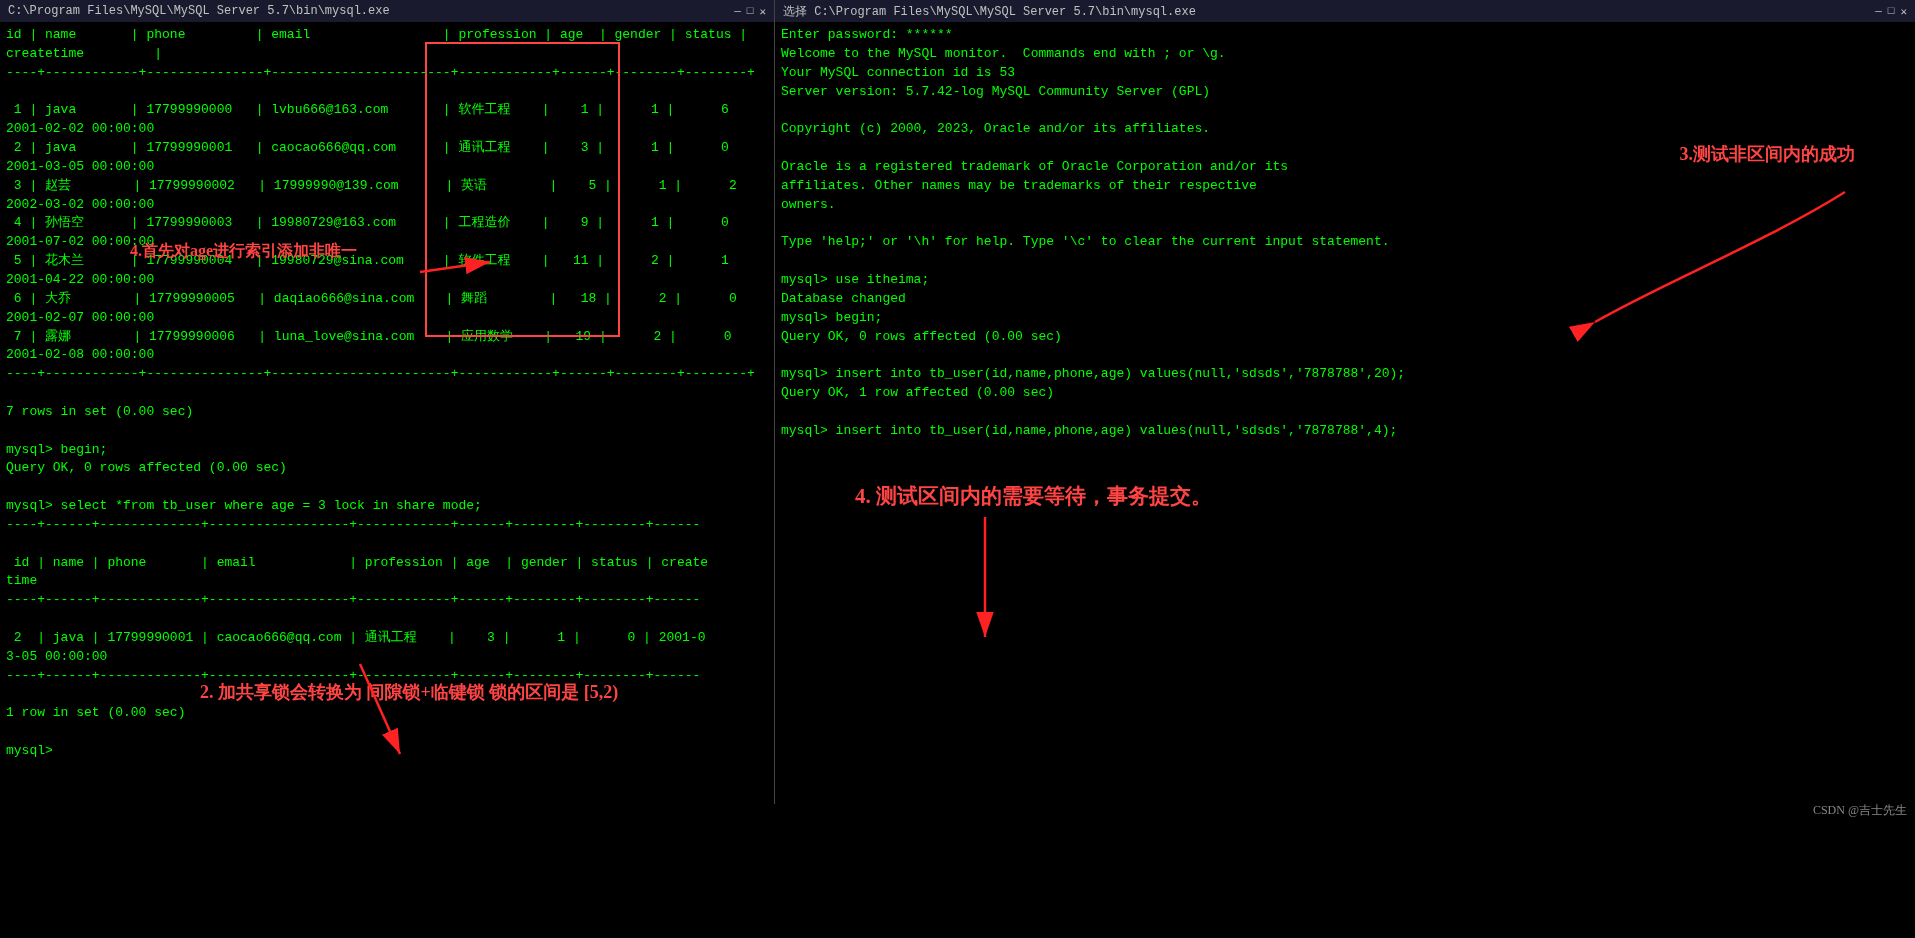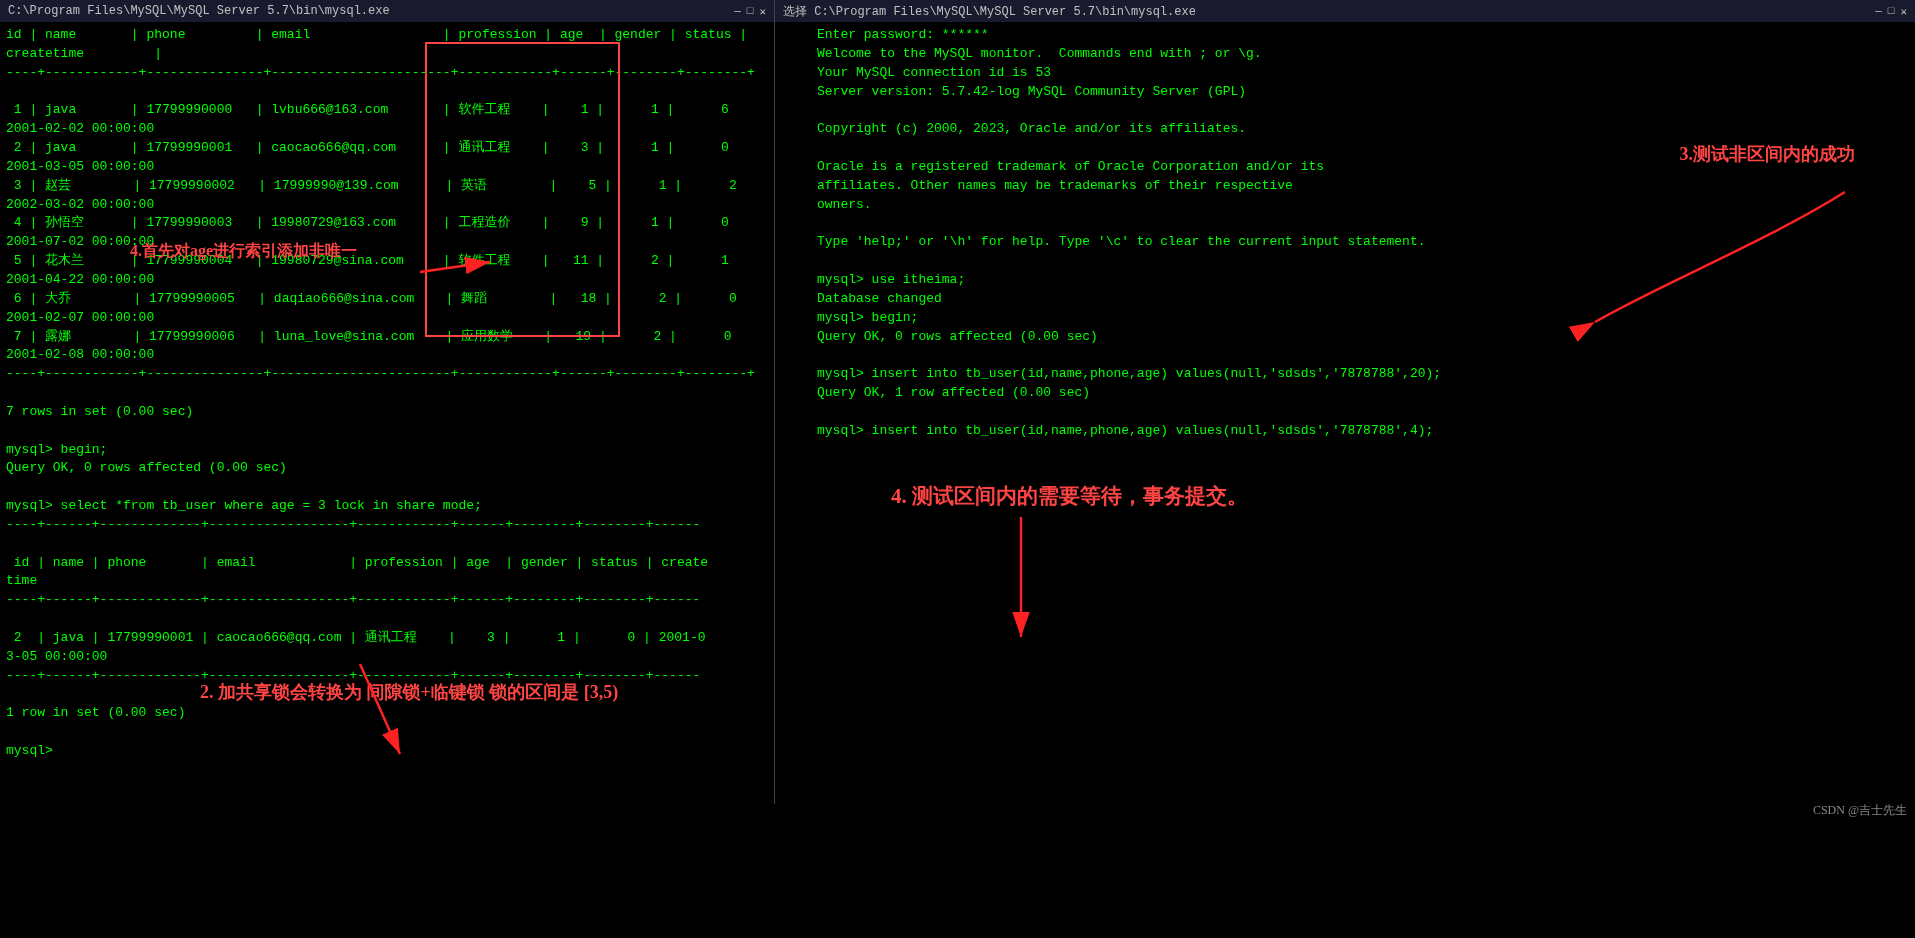--- a/index.html
+++ b/index.html
@@ -181,21 +181,21 @@
         <defs>
           <marker id="arrowhead1" markerWidth="10" markerHeight="7" refX="10" refY="3.5" orient="auto">
             <polygon points="0 0, 10 3.5, 0 7" fill="#ff2222"></polygon>
           </marker>
         </defs>
         <path d="M 420 20 L 490 10" stroke="#ff2222" stroke-width="2.5" fill="none" marker-end="url(#arrowhead1)"></path>
       </svg>
     </div>
 
     <div class="annotation" style="position:absolute; bottom: 100px; left: 200px; font-size: 18px;">
-      <span>2. 加共享锁会转换为 间隙锁+临键锁 锁的区间是 [3,5)</span>
+      <span>2. 加共享锁会转换为 间隙锁+临键锁 锁的区间是 [5,2)</span>
     </div>
 
     <svg class="arrow-svg" style="position:absolute; bottom: 30px; left: 300px; width: 200px; height: 120px;">
       <defs>
         <marker id="arrowhead2" markerWidth="10" markerHeight="7" refX="10" refY="3.5" orient="auto">
           <polygon points="0 0, 10 3.5, 0 7" fill="#ff2222"></polygon>
         </marker>
       </defs>
       <path d="M 60 10 L 100 100" stroke="#ff2222" stroke-width="2.5" fill="none" marker-end="url(#arrowhead2)"></path>
     </svg>
@@ -203,21 +203,21 @@
 
   <div class="right-window">
     <div class="window-titlebar">
       <span class="titlebar-title">选择 C:\Program Files\MySQL\MySQL Server 5.7\bin\mysql.exe</span>
       <div class="titlebar-controls">
         <span>—</span>
         <span>□</span>
         <span>✕</span>
       </div>
     </div>
-    <div class="window-content" style="position:relative;margin-left:36px;">
+    <div class="window-content" style="position:relative;">
       <pre class="green-text">Enter password: ******
 Welcome to the MySQL monitor.  Commands end with ; or \g.
 Your MySQL connection id is 53
 Server version: 5.7.42-log MySQL Community Server (GPL)
 
 Copyright (c) 2000, 2023, Oracle and/or its affiliates.
 
 Oracle is a registered trademark of Oracle Corporation and/or its
 affiliates. Other names may be trademarks of their respective
 owners.

